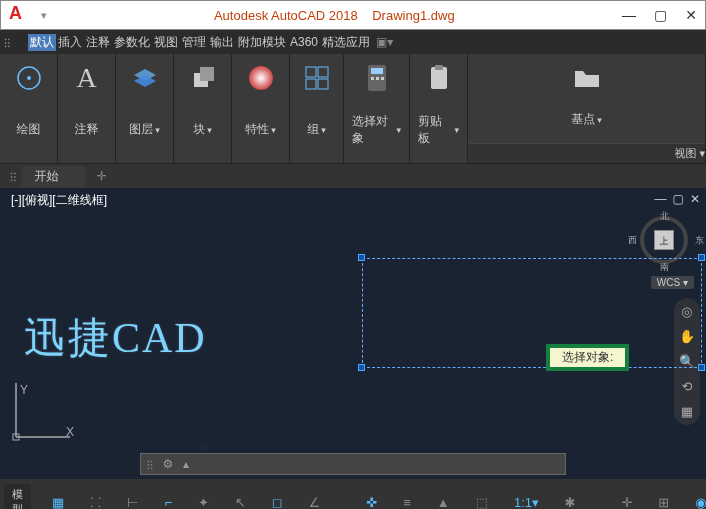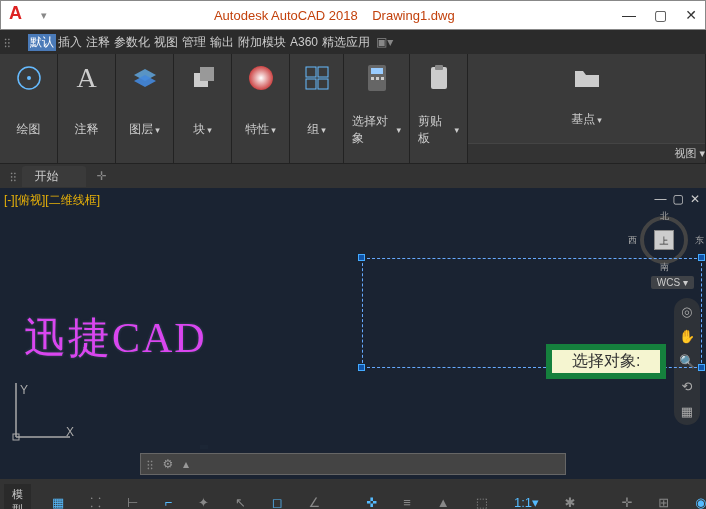--- a/index.html
+++ b/index.html
@@ -18,35 +18,35 @@
 .panel { border-right: 1px solid #222; display: flex; flex-direction: column; align-items: center; justify-content: space-between; padding: 6px 0 0 0; min-width: 54px; }
 .panel-icon { width: 36px; height: 36px; display: flex; align-items: center; justify-content: center; color: #8af; font-size: 24px; }
 .panel-label { color: #ccc; font-size: 12px; padding: 4px 8px; display:flex; align-items:center; gap:2px; }
 .panel-foot { width: 100%; text-align: right; background: #333; color: #ccc; padding: 2px 0; font-size: 11px; border-top: 1px solid #444; }
 .tabs { height: 24px; background: #333; display: flex; align-items: center; padding: 0 4px; }
 .tab { background: #2b2b2b; color: #ccc; padding: 2px 28px 2px 12px; margin-right: 2px; font-size: 12px; border-radius: 3px 3px 0 0; cursor: pointer; }
 .tab.file { background: #3a3a3a; }
 .tab-x { color: #888; margin-left: 6px; }
 .add-tab { color: #888; padding: 0 8px; cursor: pointer; }
 .canvas { position: relative; height: 291px; background: #1a2332; overflow: hidden; }
-.viewlabel { position: absolute; top: 4px; left: 4px; color: #eab308; font-size: 12px; }
+.viewlabel { position: absolute; top: 4px; left: 11px; color: #ffffff; font-size: 12px; }
 .view-ctrls { position: absolute; top: 4px; right: 6px; color: #ccc; font-size: 12px; display: flex; gap: 6px; }
 .viewcube { position: absolute; top: 24px; right: 10px; width: 60px; height: 60px; }
 .cube-ring { width: 48px; height: 48px; border: 4px solid #444; border-radius: 50%; position: absolute; top: 4px; left: 4px; }
 .cube-face { position: absolute; top: 18px; left: 18px; width: 20px; height: 20px; background: #ccc; border: 1px solid #888; font-size: 9px; text-align: center; line-height: 20px; color: #333; }
 .cube-dir { position: absolute; color: #aaa; font-size: 9px; }
 .wcs { position: absolute; top: 88px; right: 12px; background: rgba(80,80,80,.7); color: #ccc; padding: 1px 6px; font-size: 10px; border-radius: 2px; }
 .navbar { position: absolute; right: 6px; top: 110px; width: 26px; background: rgba(60,60,60,.6); border-radius: 13px; display: flex; flex-direction: column; align-items: center; padding: 6px 0; gap: 10px; }
 .nav-icon { color: #aaa; font-size: 13px; }
-.big-text { position: absolute; color: #d946ef; font-family: serif; font-weight: 300; text-shadow: 0 0 3px rgba(140,160,200,.3); }
+.big-text { position: absolute; color: #7dd3fc; font-family: serif; font-weight: 300; text-shadow: 0 0 3px rgba(140,160,200,.3); }
 .txt1 { top: 122px; left: 24px; font-size: 42px; letter-spacing: 2px; }
 .txt2 { top: 70px; left: 362px; font-size: 88px; letter-spacing: 4px; }
 .txt2-sel { position: absolute; top: 70px; left: 362px; width: 340px; height: 110px; border: 1px dashed #6af; pointer-events: none; }
 .grip { position: absolute; width: 7px; height: 7px; background: #15a; border: 1px solid #4af; }
-.tooltip { position: absolute; top: 156px; left: 546px; background: #f5f5d0; border: 6px solid #15803d; color: #333; font-size: 16px; padding: 1px 20px; }
+.tooltip { position: absolute; top: 156px; left: 546px; background: #f5f5d0; border: 4px solid #15803d; color: #333; font-size: 12px; padding: 1px 12px; }
 .ucs { position: absolute; bottom: 38px; left: 10px; color: #aaa; font-size: 12px; }
 .ucs-y { position: absolute; bottom: 82px; left: 20px; }
 .ucs-x { position: absolute; bottom: 40px; left: 66px; }
 .cmdlog { position: absolute; bottom: 30px; left: 200px; color: #bbb; font-size: 11px; line-height: 15px; background: rgba(30,40,55,.6); padding: 2px 4px; }
 .cmdline { position: absolute; bottom: 4px; left: 140px; right: 140px; height: 22px; background: #444; display: flex; align-items: center; border: 1px solid #666; }
 .cmd-handle { width: 18px; color: #888; text-align: center; }
 .cmd-icon { width: 18px; color: #999; text-align: center; }
 .cmd-input { flex: 1; background: #555; color: #ccc; border: none; padding: 2px 6px; font-size: 12px; outline: none; }
 .cmd-dd { color: #999; padding: 0 6px; }
 .statusbar { height: 46px; background: #333; display: flex; align-items: center; padding: 0 4px; gap: 16px; }

